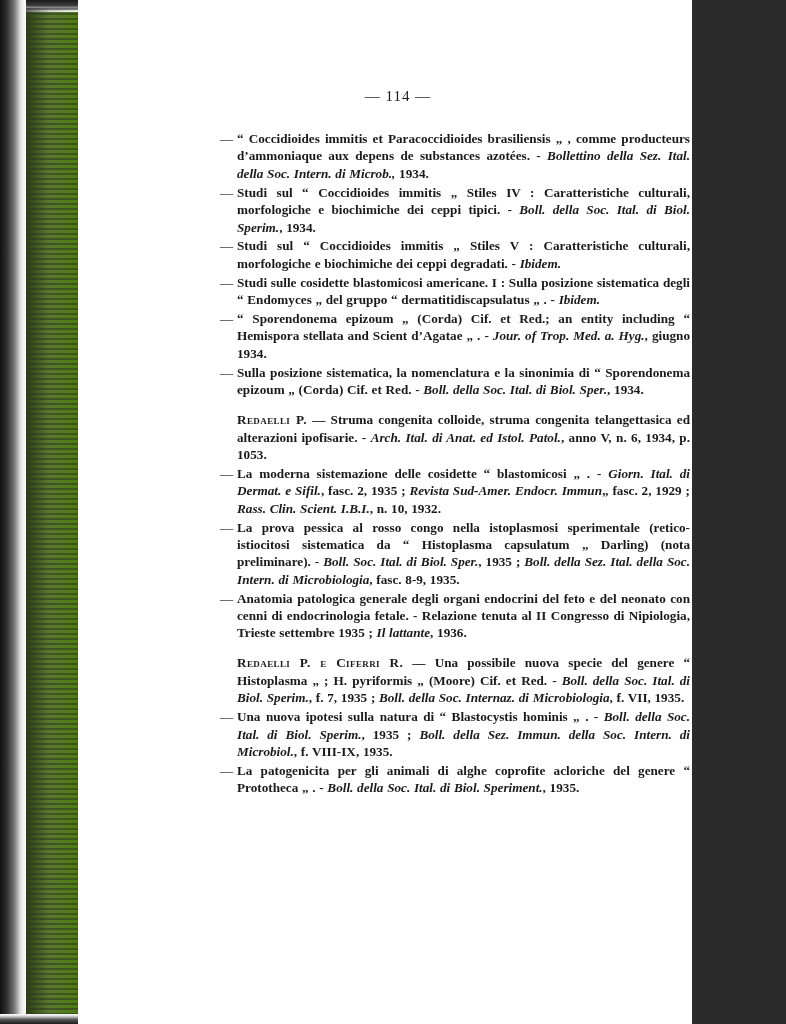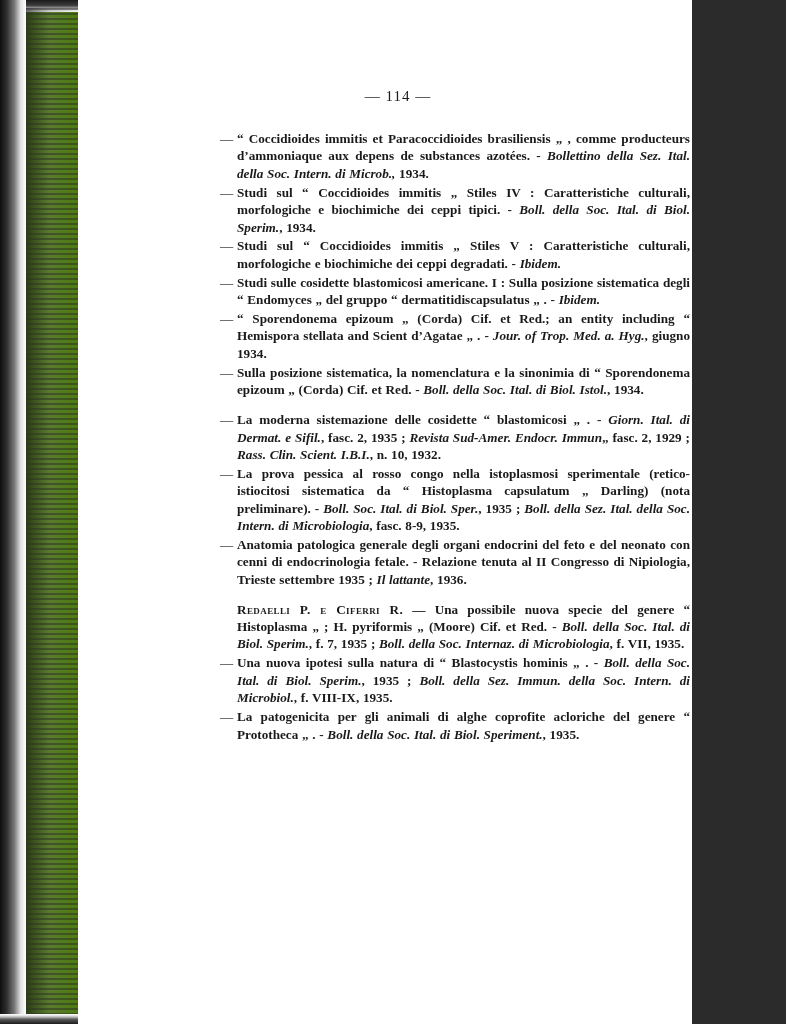--- a/index.html
+++ b/index.html
@@ -160,23 +160,27 @@
         <div class="entry">
           <span class="marker">—</span>
           <span class="text"><span>Studi sulle cosidette blastomicosi americane. I : Sulla posizione sistematica degli “ Endomyces „ del gruppo “ dermatitidiscapsulatus „ . - </span><i>Ibidem.</i></span>
         </div>
         <div class="entry">
           <span class="marker">—</span>
           <span class="text"><span>“ Sporendonema epizoum „ (Corda) Cif. et Red.; an entity including “ Hemispora stellata and Scient d’Agatae „ . - </span><i>Jour. of Trop. Med. a. Hyg.</i><span>, giugno 1934.</span></span>
         </div>
         <div class="entry">
           <span class="marker">—</span>
-          <span class="text"><span>Sulla posizione sistematica, la nomenclatura e la sinonimia di “ Sporendonema epizoum „ (Corda) Cif. et Red. - </span><i>Boll. della Soc. Ital. di Biol. Istol.</i><span>, 1934.</span></span>
+          <span class="text"><span>Sulla posizione sistematica, la nomenclatura e la sinonimia di “ Sporendonema epizoum „ (Corda) Cif. et Red. - </span><i>Boll. della Soc. Ital. di Biol. Sper.</i><span>, 1934.</span></span>
         </div>
         <div class="gap"></div>
+        <div class="entry author">
+          <span class="marker"></span>
+          <span class="text"><span class="smallcaps">Redaelli P.</span><span> — Struma congenita colloide, struma congenita telangettasica ed alterazioni ipofisarie. - </span><i>Arch. Ital. di Anat. ed Istol. Patol.</i><span>, anno V, n. 6, 1934, p. 1053.</span></span>
+        </div>
         <div class="entry">
           <span class="marker">—</span>
           <span class="text"><span>La moderna sistemazione delle cosidette “ blastomicosi „ . - </span><i>Giorn. Ital. di Dermat. e Sifil.</i><span>, fasc. 2, 1935 ; </span><i>Revista Sud-Amer. Endocr. Immun</i><span>„ fasc. 2, 1929 ; </span><i>Rass. Clin. Scient. I.B.I.</i><span>, n. 10, 1932.</span></span>
         </div>
         <div class="entry">
           <span class="marker">—</span>
           <span class="text"><span>La prova pessica al rosso congo nella istoplasmosi sperimentale (retico-istiocitosi sistematica da “ Histoplasma capsulatum „ Darling) (nota preliminare). - </span><i>Boll. Soc. Ital. di Biol. Sper.</i><span>, 1935 ; </span><i>Boll. della Sez. Ital. della Soc. Intern. di Microbiologia</i><span>, fasc. 8-9, 1935.</span></span>
         </div>
         <div class="entry">
           <span class="marker">—</span>

